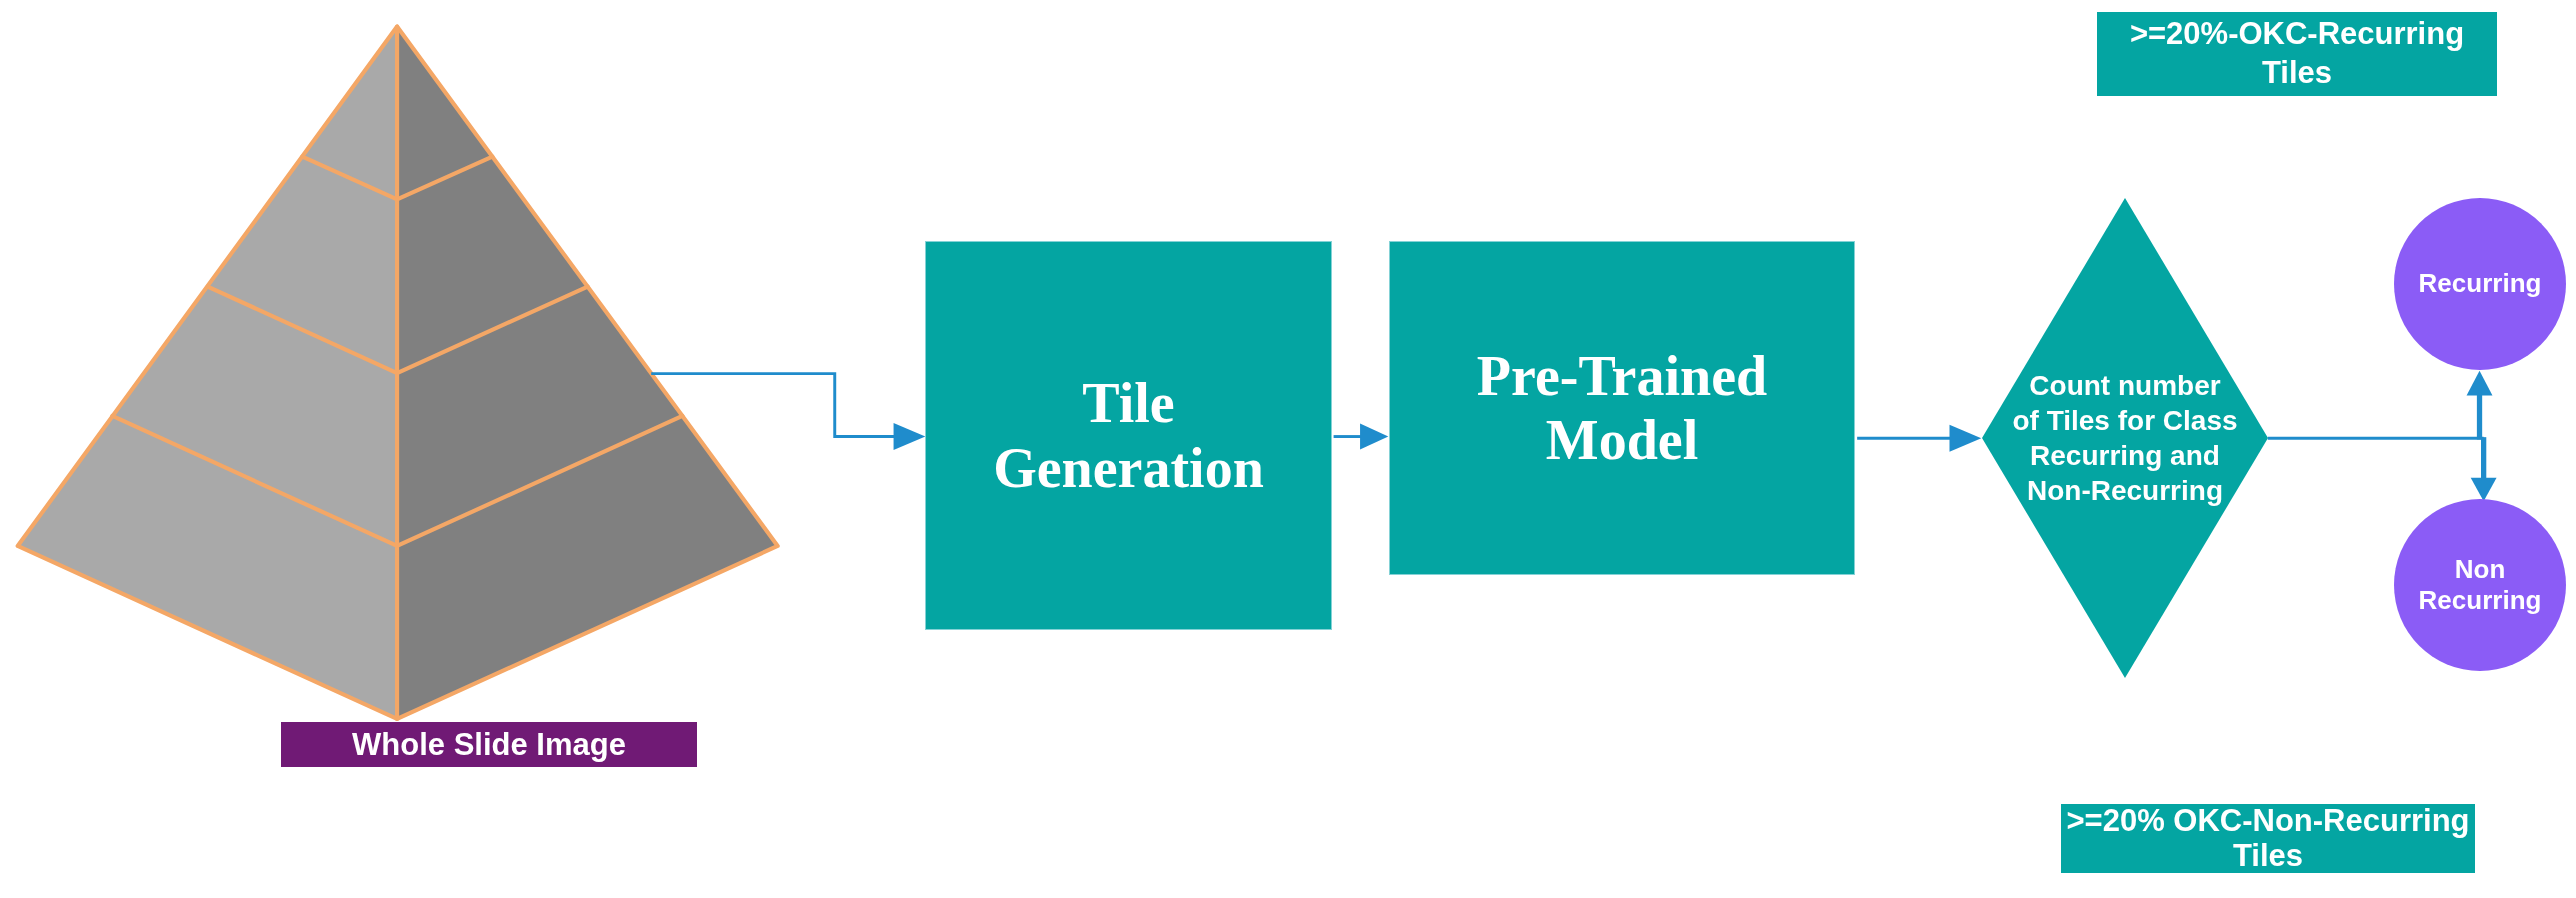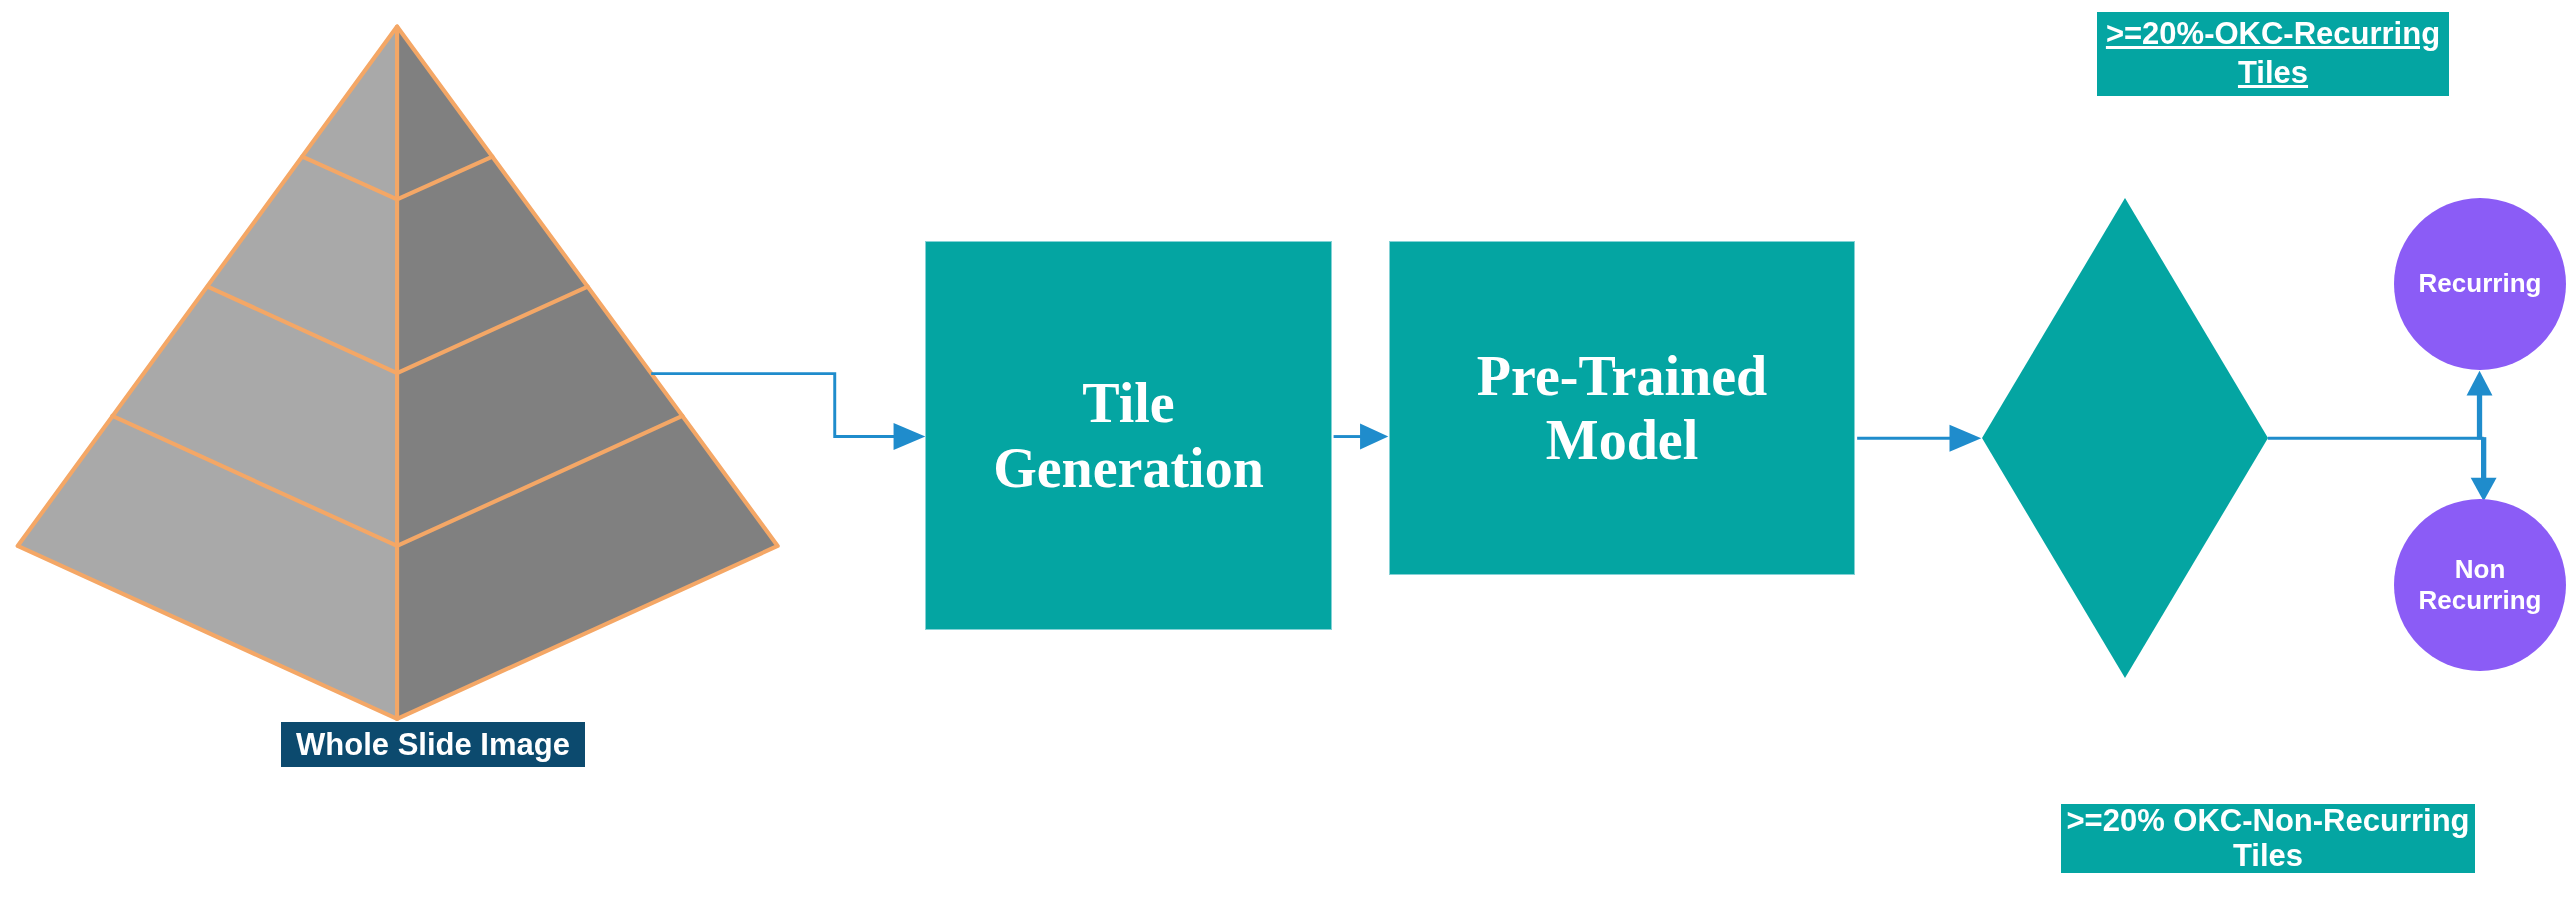--- a/index.html
+++ b/index.html
@@ -45,25 +45,25 @@
     width:172px;height:172px;border-radius:50%;
     background:#8b5cf6;
     font-weight:bold;font-size:26px;line-height:1.2;
   }
   .circle-recurring{left:2394px;top:198px;}
   .circle-nonrecurring{left:2394px;top:499px;}
   .tag{
     background:#04A5A2;
     font-weight:bold;font-size:31px;
   }
-  .tag-top{left:2097px;top:11.8px;width:352px;height:84px;line-height:1.25;text-decoration:underline;}
+  .tag-top{left:2097px;top:11.8px;width:400px;height:84px;line-height:1.25;}
   .tag-bottom{left:2061px;top:804px;width:414px;height:69px;line-height:1.12;}
   .wsi-label{
-    left:281px;top:722px;width:304px;height:45px;
-    background:#0c4a6e;
+    left:281px;top:722px;width:416px;height:45px;
+    background:#701a75;
     font-weight:bold;font-size:31px;
   }
 </style>
 </head>
 <body>
 
 <div id="canvas">
 
   <svg id="shapes" viewBox="0 0 4379 1528" xmlns="http://www.w3.org/2000/svg">
 
@@ -108,20 +108,24 @@
 
   <div class="node wsi-label">Whole Slide Image</div>
 
   <div class="node teal-box node-tile">Tile
 Generation</div>
 
   <div class="node teal-box node-pretrained">Pre-Trained
 Model</div>
 
   <div class="node diamond"></div>
+  <div class="node diamond-text">Count number
+of Tiles for Class
+Recurring and
+Non-Recurring</div>
 
   <div class="node circle circle-recurring">Recurring</div>
 
   <div class="node circle circle-nonrecurring">Non
 Recurring</div>
 
   <div class="node tag tag-top">&gt;=20%-OKC-Recurring
 Tiles</div>
 
   <div class="node tag tag-bottom">&gt;=20% OKC-Non-Recurring

